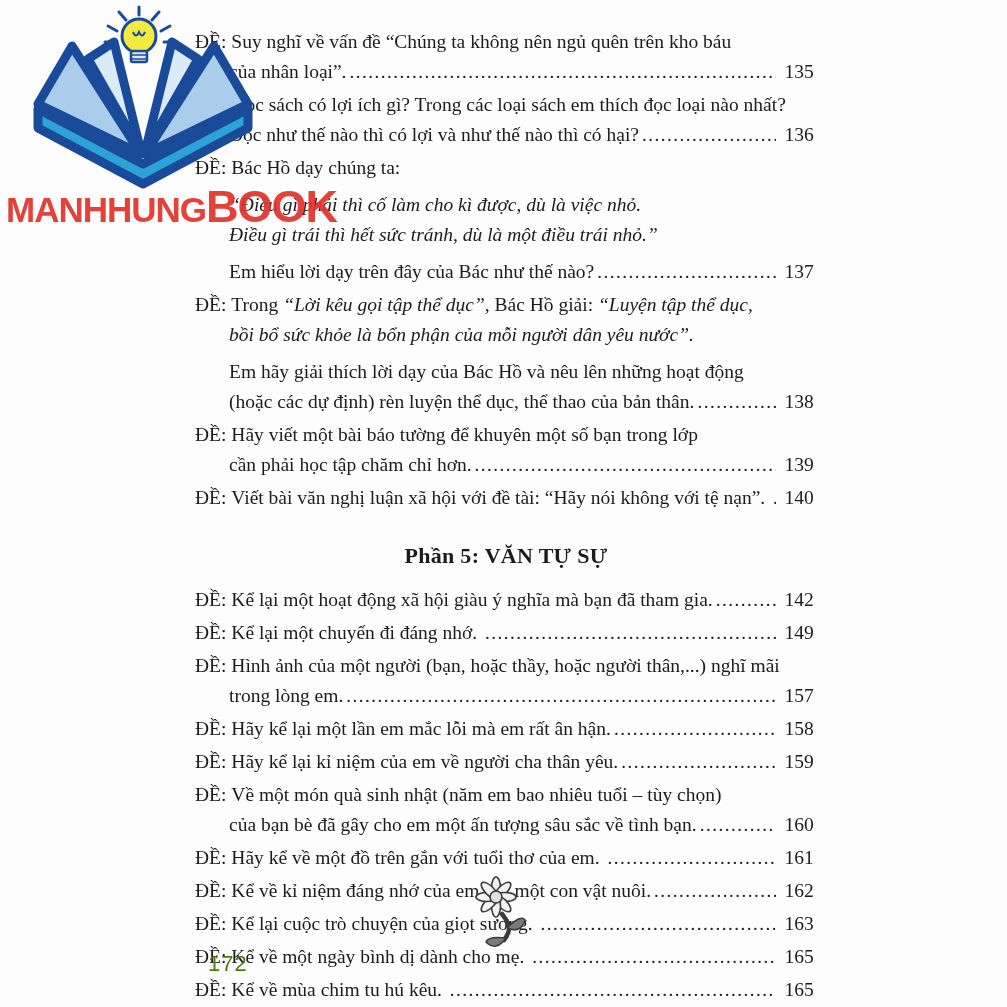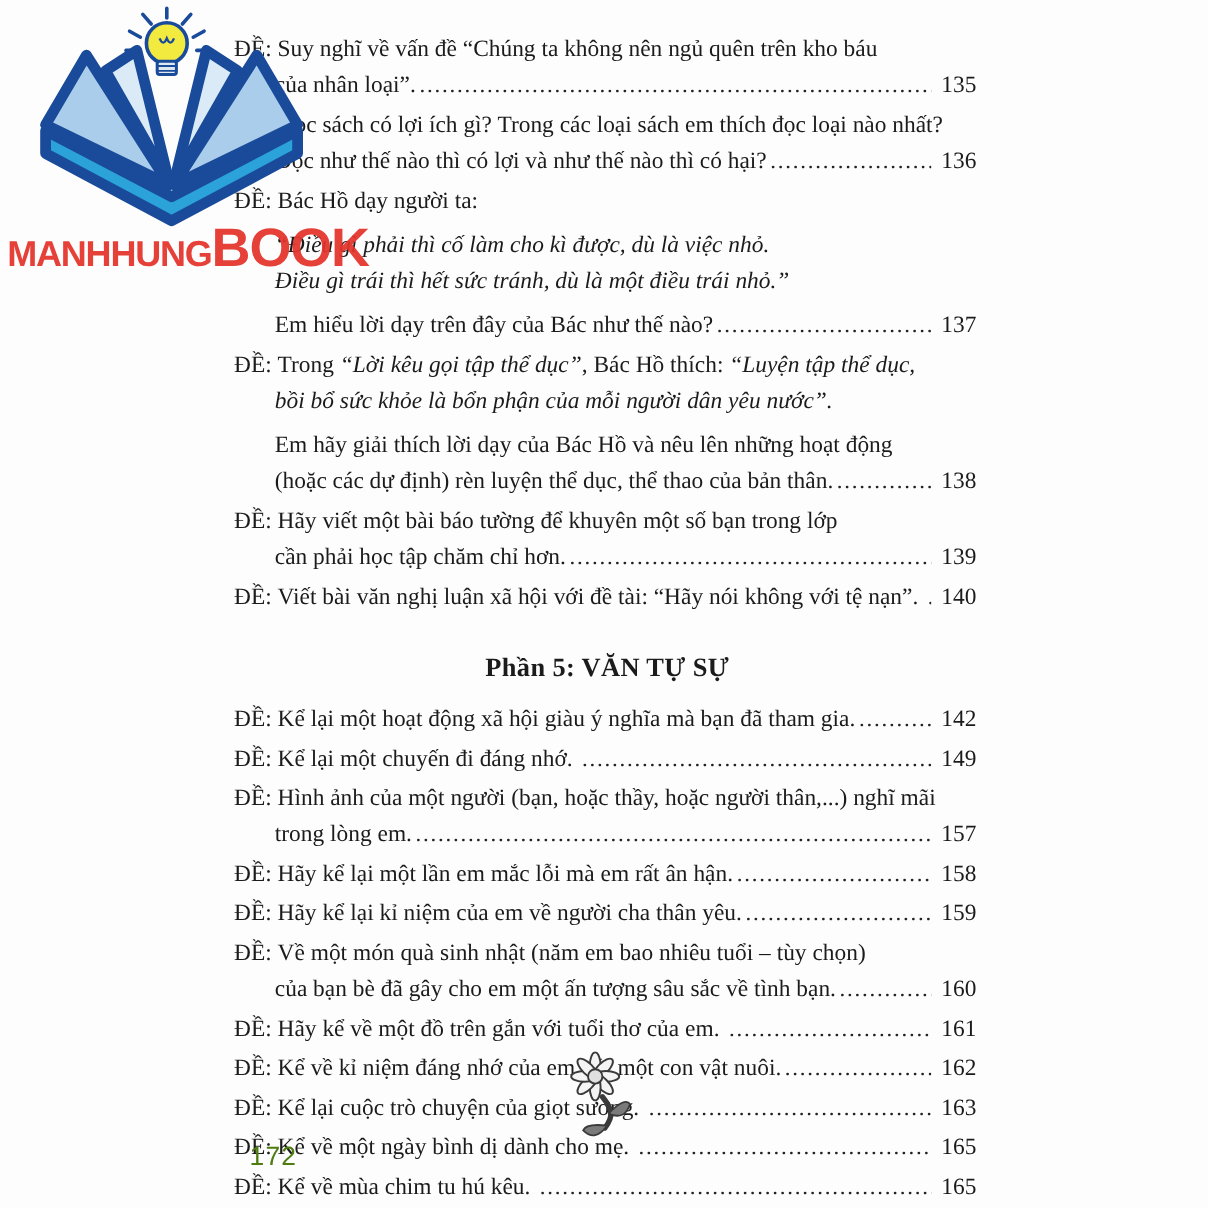--- a/index.html
+++ b/index.html
@@ -25,21 +25,21 @@
   .heading{
     text-align:center;font-weight:bold;font-size:22px;line-height:30px;
     margin:28px 0 14px 0;letter-spacing:.3px;
   }
   .logo{position:absolute;left:10px;top:4px;z-index:2;}
   .wordmark{
     position:absolute;left:6px;top:181px;z-index:3;display:flex;align-items:baseline;
     font-family:"Liberation Sans", sans-serif;font-weight:bold;color:#e5332b;
     opacity:.93;letter-spacing:-1px;white-space:nowrap;
   }
-  .wm1{font-size:30px;}
+  .wm1{font-size:35px;}
   .wm2{font-size:45px;}
   .flower{position:absolute;left:466px;top:876px;z-index:1;}
   .folio{
     position:absolute;left:192px;top:951px;z-index:1;
     font-family:"Liberation Sans", sans-serif;font-size:22px;color:#4d7c0f;letter-spacing:1px;margin-left:16px;
   }
 </style>
 </head>
 <body>
 
@@ -92,40 +92,40 @@
         </div>
         <div class="line cont">
           <span class="txt">Đọc như thế nào thì có lợi và như thế nào thì có hại?</span>
           <span class="leader"></span>
           <span class="pg">136</span>
         </div>
       </div>
       <div class="entry">
         <div class="line">
           <span class="lbl">ĐỀ: </span>
-          <span class="txt">Bác Hồ dạy người ta:</span>
+          <span class="txt">Bác Hồ dạy chúng ta:</span>
         </div>
         <div class="line cont gap">
           <span class="txt it">“Điều gì phải thì cố làm cho kì được, dù là việc nhỏ.</span>
         </div>
         <div class="line cont">
           <span class="txt it">Điều gì trái thì hết sức tránh, dù là một điều trái nhỏ.”</span>
         </div>
         <div class="line cont gap">
           <span class="txt">Em hiểu lời dạy trên đây của Bác như thế nào?</span>
           <span class="leader"></span>
           <span class="pg">137</span>
         </div>
       </div>
       <div class="entry">
         <div class="line">
           <span class="lbl">ĐỀ: </span>
           <span class="txt">Trong </span>
           <span class="txt it">“Lời kêu gọi tập thể dục”</span>
-          <span class="txt">, Bác Hồ thích: </span>
+          <span class="txt">, Bác Hồ giải: </span>
           <span class="txt it">“Luyện tập thể dục,</span>
         </div>
         <div class="line cont">
           <span class="txt it">bồi bổ sức khỏe là bổn phận của mỗi người dân yêu nước”.</span>
         </div>
         <div class="line cont gap">
           <span class="txt">Em hãy giải thích lời dạy của Bác Hồ và nêu lên những hoạt động</span>
         </div>
         <div class="line cont">
           <span class="txt">(hoặc các dự định) rèn luyện thể dục, thể thao của bản thân.</span>

